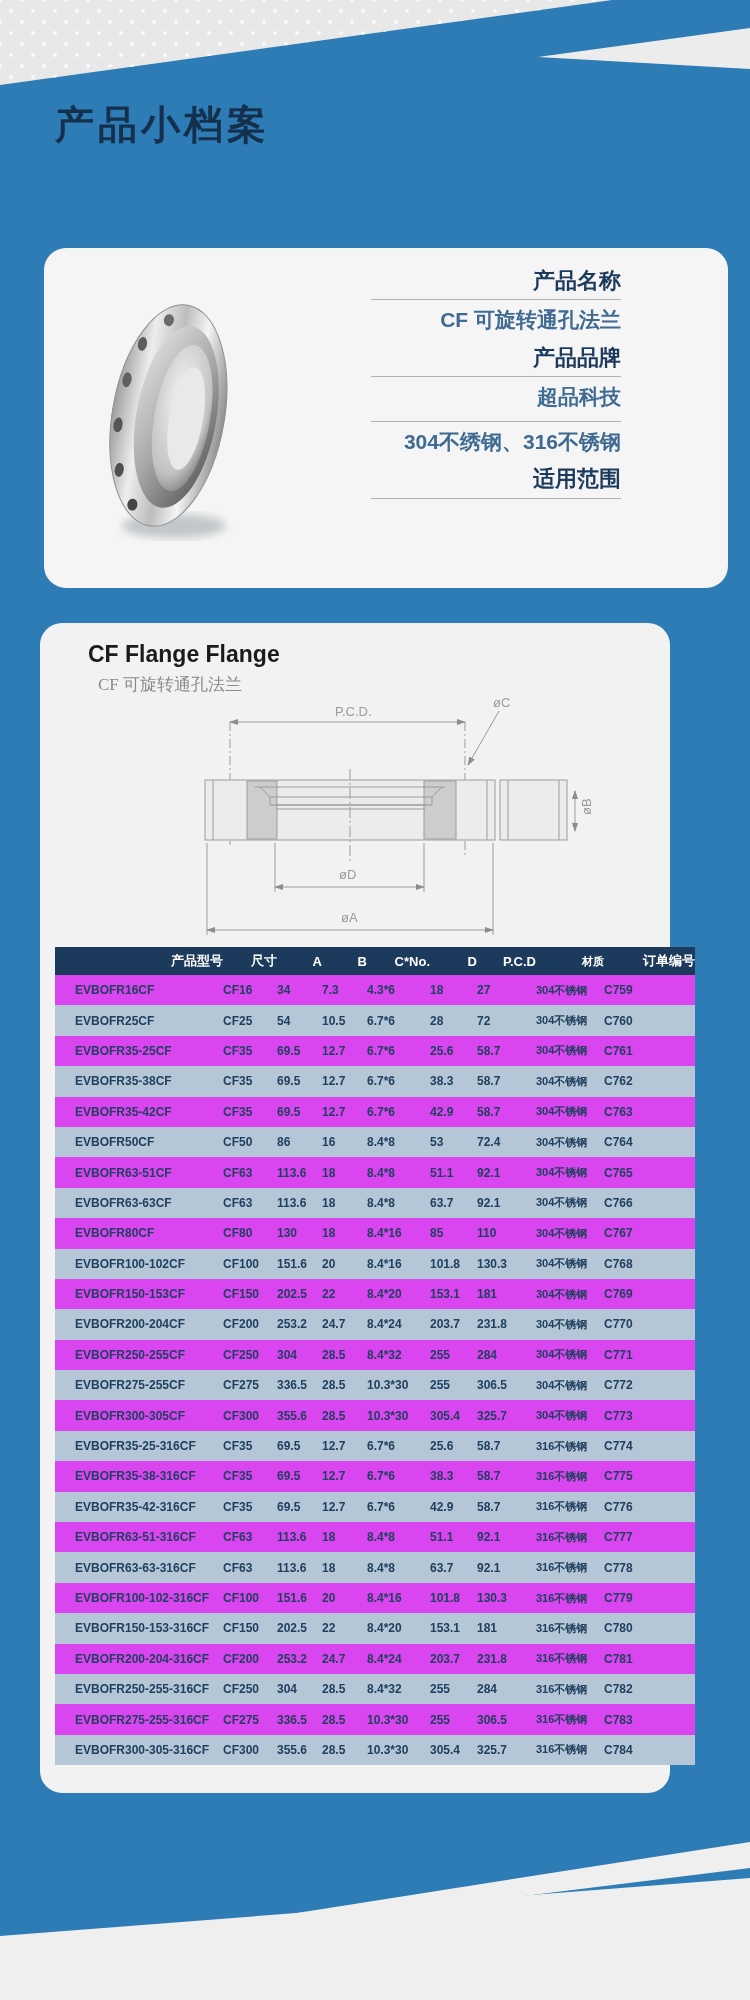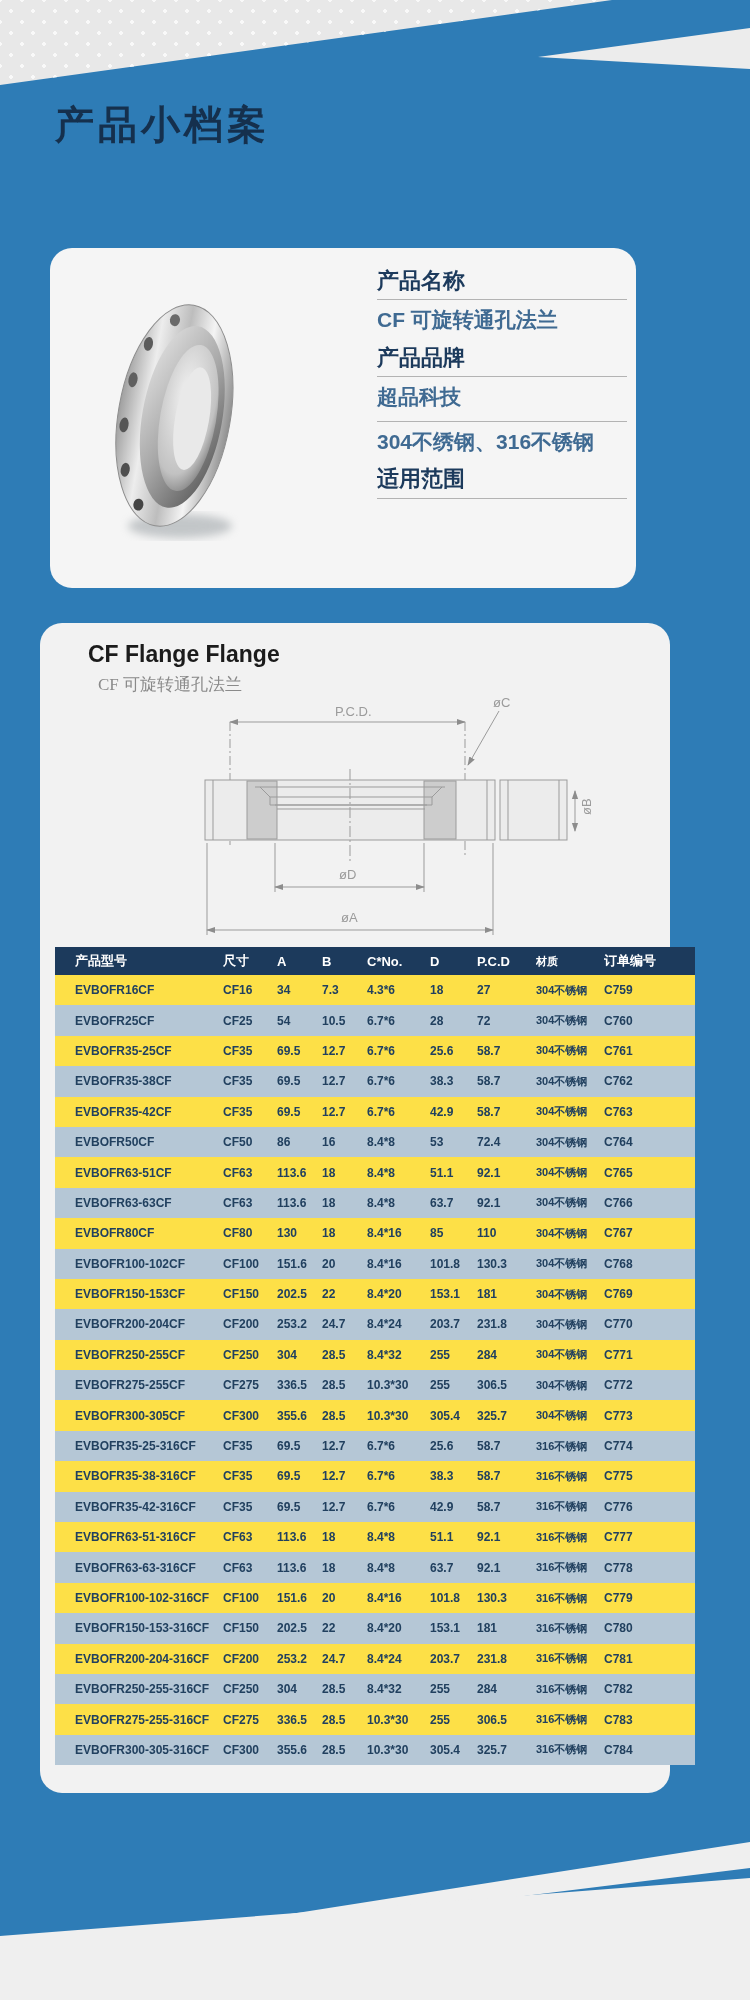--- a/index.html
+++ b/index.html
@@ -20,42 +20,42 @@
     clip-path:polygon(0 106px,750px 48px,750px 170px,0 170px);}
   .decor-bottom .slash{position:absolute;inset:0;background:#efefef;
     clip-path:polygon(143px 107px,750px 12px,750px 38px,160px 111px);}
 
   
   .page-title{position:absolute;left:55px;top:98px;font-size:39px;font-weight:900;
     color:var(--navy,#15304d);letter-spacing:4px;}
 
   
   .card{position:absolute;background:#f5f5f5;border-radius:22px;}
-  .card1{left:50px;top:248px;width:586px;height:340px;}
+  .card1{left:44px;top:248px;width:684px;height:340px;text-align:right;}
   .photo{position:absolute;left:52px;top:40px;width:150px;height:262px;}
   .fields{position:absolute;left:327px;top:20px;width:250px;}
   .field{margin-bottom:12px;}
   .field .label{font-size:22px;font-weight:900;color:var(--navy2,#1c3a5c);line-height:1.2;}
   .field .rule{height:1px;background:#b3b3b3;margin:5px 0 7px 0;}
   .field .value{font-size:21px;font-weight:700;color:#3f6a92;line-height:1.2;}
 
   
   .card2{left:40px;top:623px;width:630px;height:1170px;background:#f2f2f2;}
   .spec-title-en{position:absolute;left:48px;top:18px;font-size:23px;font-weight:800;color:#1b1b1b;}
   .spec-title-zh{position:absolute;left:58px;top:50px;font-size:17px;color:#8a8a8a;
     font-family:"Liberation Serif",serif;}
   .drawing{position:absolute;left:15px;top:72px;width:600px;height:250px;}
 
   
   .spec-table{position:absolute;left:15px;top:324px;width:640px;}
   .trow,.thead{display:grid;grid-template-columns:148px 54px 45px 45px 63px 47px 59px 68px 1fr;
     padding-left:20px;align-items:center;box-sizing:border-box;}
-  .thead{height:28px;background:var(--navy2,#1c3a5c);}
+  .thead{height:28px;background:var(--navy2,#1c3a5c);text-align:right;}
   .thead .tcell{color:#ffffff;font-size:13px;font-weight:800;}
-  .trow{height:30.4px;background:#fde047;}
+  .trow{height:30.4px;background:#d946ef;}
   .trow.alt{background:var(--rowalt,#b5c7d6);}
   .tcell{font-size:12px;font-weight:700;color:#21405f;white-space:nowrap;overflow:hidden;}
   .tcell.c7{font-size:11px;}
 
   .dline{stroke:#9b9b9b;stroke-width:1;fill:none;}
   .dtext{fill:#9b9b9b;font-size:13px;font-family:"Liberation Sans",sans-serif;}
 </style>
 </head>
 <body>
 

